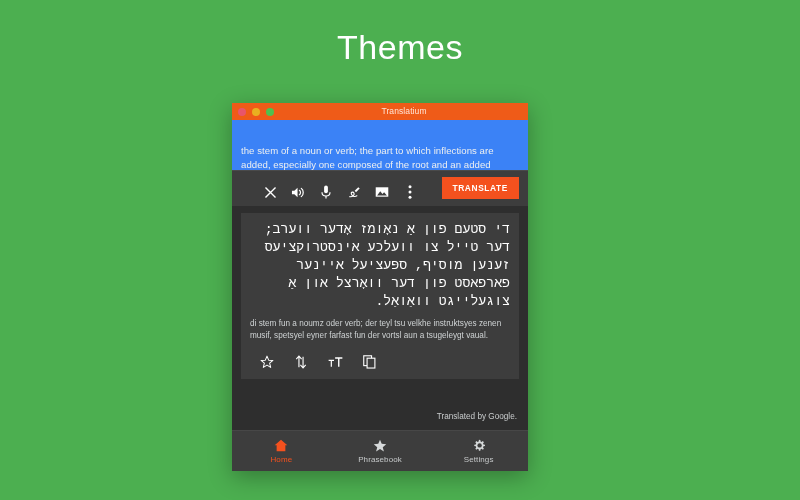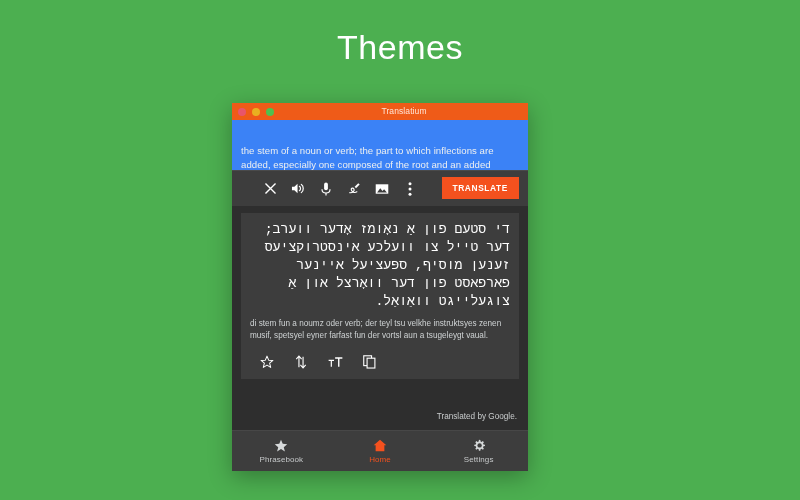--- a/index.html
+++ b/index.html
@@ -128,21 +128,21 @@
     line-height: 13.5px;
     letter-spacing: 0.05px;
   }
 
   
   .input-toolbar {
     flex: 0 0 auto;
     height: 35px;
     background: #3d3d3d;
     display: flex;
-    align-items: center;
+    align-items: flex-end;
     padding: 0 6px 0 24px;
     box-sizing: border-box;
     position: relative;
   }
   .tool-icon {
     width: 28px;
     height: 28px;
     display: flex;
     align-items: center;
     justify-content: center;
@@ -375,36 +375,36 @@
           </div>
 
         </div>
       </div>
 
       <div class="attribution">Translated by Google.</div>
     </div>
 
     <div class="bottom-nav">
 
+      <div class="nav-item active">
+        <span class="nav-icon">
+          <svg width="14" height="13" viewBox="0 0 15 14">
+            <path d="M7.5 0.8 L14.3 6.6 H12.2 V13.2 H2.8 V6.6 H0.7 Z" fill="#f4511e"></path>
+          </svg>
+        </span>
+        <span class="nav-label">Home</span>
+      </div>
+
       <div class="nav-item">
         <span class="nav-icon">
           <svg width="14" height="13" viewBox="0 0 16 15">
             <path d="M8 0.8 L10.0 5.6 L15.2 6.0 L11.2 9.4 L12.5 14.4 L8 11.6 L3.5 14.4 L4.8 9.4 L0.8 6.0 L6.0 5.6 Z" fill="#d6d9da"></path>
           </svg>
         </span>
         <span class="nav-label">Phrasebook</span>
-      </div>
-
-      <div class="nav-item active">
-        <span class="nav-icon">
-          <svg width="14" height="13" viewBox="0 0 15 14">
-            <path d="M7.5 0.8 L14.3 6.6 H12.2 V13.2 H2.8 V6.6 H0.7 Z" fill="#f4511e"></path>
-          </svg>
-        </span>
-        <span class="nav-label">Home</span>
       </div>
 
       <div class="nav-item">
         <span class="nav-icon">
           <svg width="14" height="14" viewBox="0 0 16 16">
             <path d="M8 0.9 L9.5 1.2 L9.8 2.9 L11.0 3.4 L12.4 2.4 L13.6 3.6 L12.6 5.0 L13.1 6.2 L14.8 6.5 L14.8 8.1 L13.1 8.4 L12.6 9.6 L13.6 11.0 L12.4 12.2 L11.0 11.2 L9.8 11.7 L9.5 13.4 L7.9 13.4 L7.6 11.7 L6.4 11.2 L5.0 12.2 L3.8 11.0 L4.8 9.6 L4.3 8.4 L2.6 8.1 L2.6 6.5 L4.3 6.2 L4.8 5.0 L3.8 3.6 L5.0 2.4 L6.4 3.4 L7.6 2.9 L7.9 1.2 Z" fill="#d6d9da"></path>
             <circle cx="8.7" cy="7.3" r="2.5" fill="#3d3d3d"></circle>
           </svg>
         </span>
         <span class="nav-label">Settings</span>

